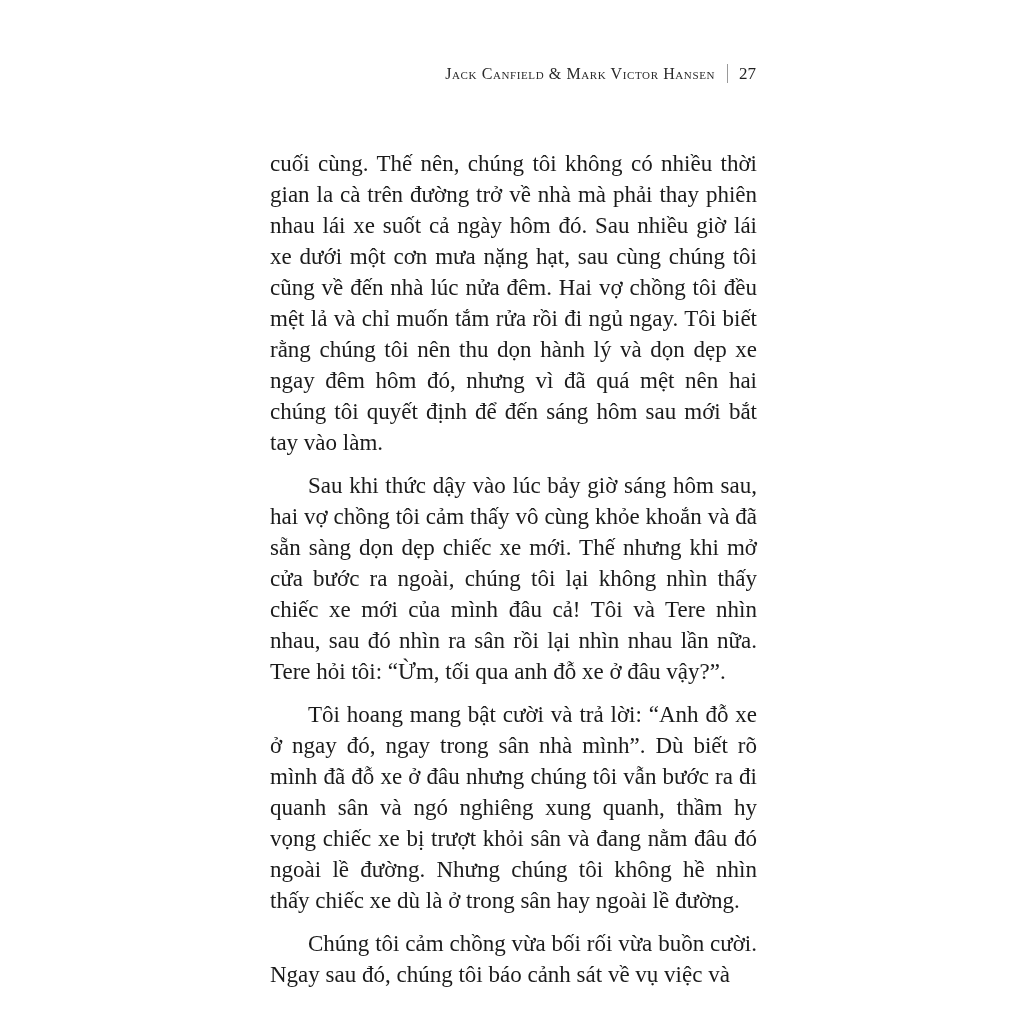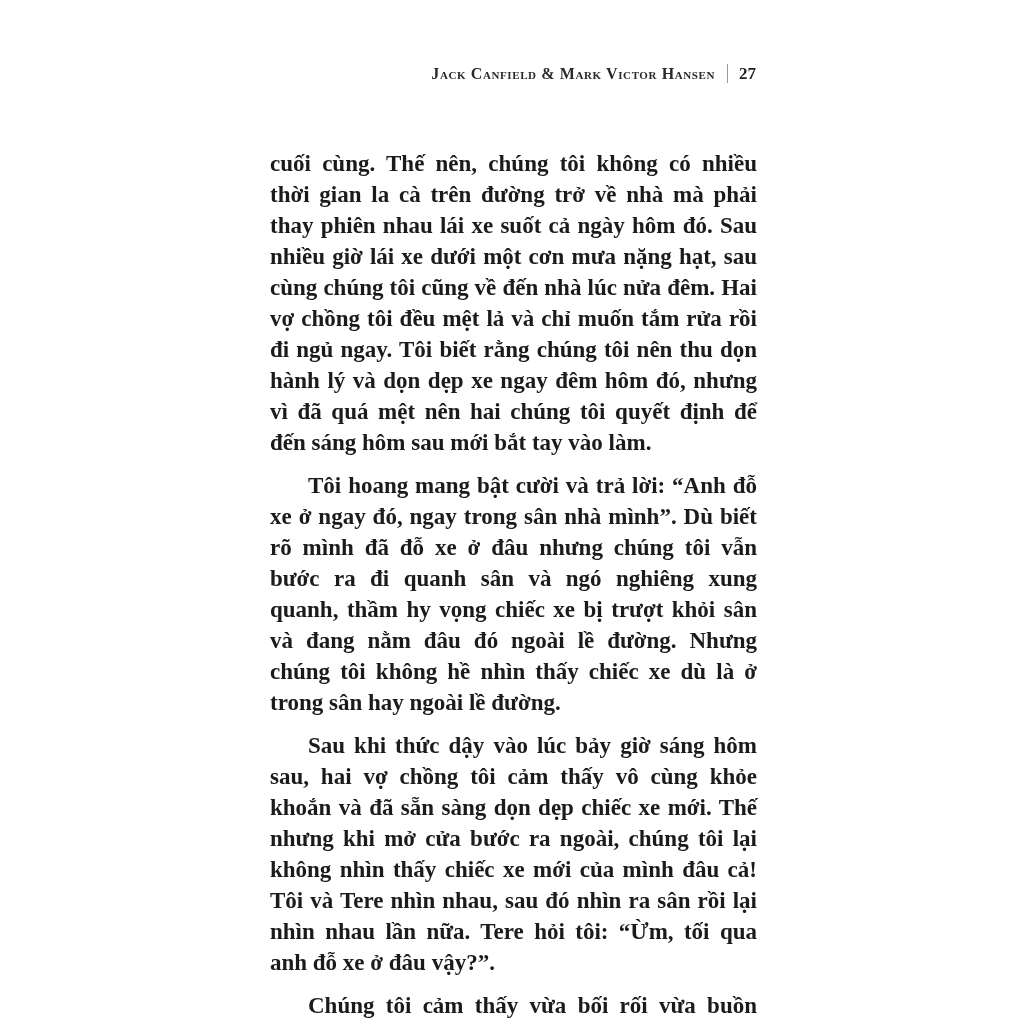--- a/index.html
+++ b/index.html
@@ -1,15 +1,15 @@
 <!DOCTYPE html>
 <html style="--page-bg: #ffffff; --text-color: #1b1b1b; --divider-color: #9a9a9a;"><head>
 <meta charset="utf-8">
 <style>
-  * { margin: 0; padding: 0; box-sizing: border-box; font-weight: bold; }
+  * { margin: 0; padding: 0; box-sizing: border-box; }
   html, body { background: #ffffff; }
   body { font-family: "Liberation Serif", "DejaVu Serif", serif; }
 
   .page {
     position: relative;
     width: 1024px;
     height: 1024px;
     background: var(--page-bg, #ffffff);
     overflow: hidden;
     margin: 0 auto;
@@ -62,18 +62,18 @@
 
 <div class="page">
 
   <header class="page-header">
     <span class="authors">Jack Canfield &amp; Mark Victor Hansen</span><span class="header-divider"></span><span class="page-number">27</span>
   </header>
 
   <main class="text-block">
 
   <p class="para">cuối cùng. Thế nên, chúng tôi không có nhiều thời gian la cà trên đường trở về nhà mà phải thay phiên nhau lái xe suốt cả ngày hôm đó. Sau nhiều giờ lái xe dưới một cơn mưa nặng hạt, sau cùng chúng tôi cũng về đến nhà lúc nửa đêm. Hai vợ chồng tôi đều mệt lả và chỉ muốn tắm rửa rồi đi ngủ ngay. Tôi biết rằng chúng tôi nên thu dọn hành lý và dọn dẹp xe ngay đêm hôm đó, nhưng vì đã quá mệt nên hai chúng tôi quyết định để đến sáng hôm sau mới bắt tay vào làm.</p>
+      <p class="para indent">Sau khi thức dậy vào lúc bảy giờ sáng hôm sau, hai vợ chồng tôi cảm thấy vô cùng khỏe khoắn và đã sẵn sàng dọn dẹp chiếc xe mới. Thế nhưng khi mở cửa bước ra ngoài, chúng tôi lại không nhìn thấy chiếc xe mới của mình đâu cả! Tôi và Tere nhìn nhau, sau đó nhìn ra sân rồi lại nhìn nhau lần nữa. Tere hỏi tôi: “Ừm, tối qua anh đỗ xe ở đâu vậy?”.</p>
       <p class="para indent">Tôi hoang mang bật cười và trả lời: “Anh đỗ xe ở ngay đó, ngay trong sân nhà mình”. Dù biết rõ mình đã đỗ xe ở đâu nhưng chúng tôi vẫn bước ra đi quanh sân và ngó nghiêng xung quanh, thầm hy vọng chiếc xe bị trượt khỏi sân và đang nằm đâu đó ngoài lề đường. Nhưng chúng tôi không hề nhìn thấy chiếc xe dù là ở trong sân hay ngoài lề đường.</p>
-      <p class="para indent">Sau khi thức dậy vào lúc bảy giờ sáng hôm sau, hai vợ chồng tôi cảm thấy vô cùng khỏe khoắn và đã sẵn sàng dọn dẹp chiếc xe mới. Thế nhưng khi mở cửa bước ra ngoài, chúng tôi lại không nhìn thấy chiếc xe mới của mình đâu cả! Tôi và Tere nhìn nhau, sau đó nhìn ra sân rồi lại nhìn nhau lần nữa. Tere hỏi tôi: “Ừm, tối qua anh đỗ xe ở đâu vậy?”.</p>
-      <p class="para indent">Chúng tôi cảm thấy vừa bối rối vừa buồn cười. Ngay sau đó, chúng tôi báo cảnh sát về vụ việc và</p>
+      <p class="para indent">Chúng tôi cảm chồng vừa bối rối vừa buồn cười. Ngay sau đó, chúng tôi báo cảnh sát về vụ việc và</p>
     </main>
 
 </div>
 
 </body></html>

